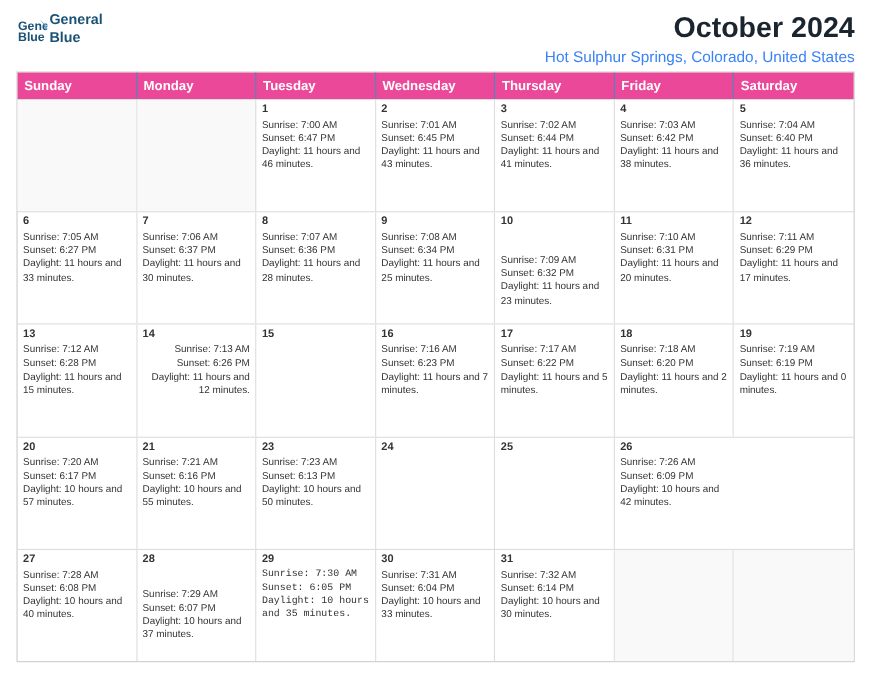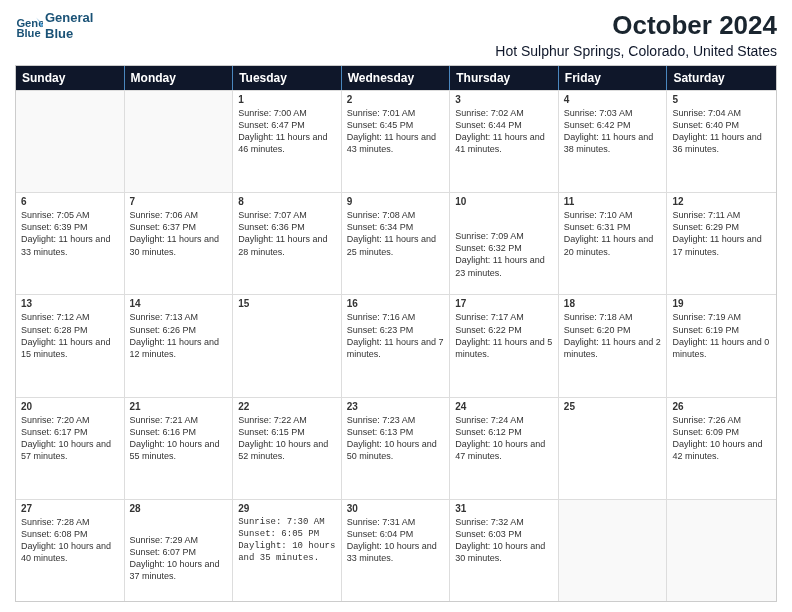--- a/index.html
+++ b/index.html
@@ -44,34 +44,34 @@
     .title-block {
       text-align: right;
     }
     .month-title {
       font-size: 26px;
       font-weight: bold;
       color: #1a252f;
     }
     .location-title {
       font-size: 14px;
-      color: #0f172a;
+      color: #3b82f6;
       margin-top: 2px;
       text-align: right;
     }
     .calendar {
       flex: 1;
       border: 1px solid #ccc;
       display: flex;
       flex-direction: column;
     }
     .cal-header {
       display: grid;
       grid-template-columns: repeat(7, 1fr);
-      background: #0f172a;
+      background: #ec4899;
     }
     .cal-header-cell {
       color: #fff;
       font-size: 12px;
       font-weight: bold;
       padding: 5px 6px;
       text-align: left;
       border-right: 1px solid #4a87be;
     }
     .cal-header-cell:last-child {
@@ -179,21 +179,21 @@
             <div class="day-num">5</div>
             <div class="cell-info" style="white-space: pre-line;">Sunrise: 7:04 AM
 Sunset: 6:40 PM
 Daylight: 11 hours and 36 minutes.</div>
           </div>
         </div>
         <div class="cal-row">
           <div class="cal-cell">
             <div class="day-num">6</div>
             <div class="cell-info" style="white-space: pre-line;">Sunrise: 7:05 AM
-Sunset: 6:39 PM
+Sunset: 6:27 PM
 Daylight: 11 hours and 33 minutes.</div>
           </div>
           <div class="cal-cell">
             <div class="day-num">7</div>
             <div class="cell-info" style="white-space: pre-line;">Sunrise: 7:06 AM
 Sunset: 6:37 PM
 Daylight: 11 hours and 30 minutes.</div>
           </div>
           <div class="cal-cell">
             <div class="day-num">8</div>
@@ -228,21 +228,21 @@
         </div>
         <div class="cal-row">
           <div class="cal-cell">
             <div class="day-num">13</div>
             <div class="cell-info" style="white-space: pre-line;">Sunrise: 7:12 AM
 Sunset: 6:28 PM
 Daylight: 11 hours and 15 minutes.</div>
           </div>
           <div class="cal-cell">
             <div class="day-num">14</div>
-            <div class="cell-info" style="white-space: pre-line;">Sunrise: 7:13 AM
+            <div class="cell-info" style="white-space: pre-line; text-align: right;">Sunrise: 7:13 AM
 Sunset: 6:26 PM
 Daylight: 11 hours and 12 minutes.</div>
           </div>
           <div class="cal-cell">
             <div class="day-num">15</div>
           </div>
           <div class="cal-cell">
             <div class="day-num">16</div>
             <div class="cell-info" style="white-space: pre-line;">Sunrise: 7:16 AM
 Sunset: 6:23 PM
@@ -274,36 +274,27 @@
 Sunset: 6:17 PM
 Daylight: 10 hours and 57 minutes.</div>
           </div>
           <div class="cal-cell">
             <div class="day-num">21</div>
             <div class="cell-info" style="white-space: pre-line;">Sunrise: 7:21 AM
 Sunset: 6:16 PM
 Daylight: 10 hours and 55 minutes.</div>
           </div>
           <div class="cal-cell">
-            <div class="day-num">22</div>
-            <div class="cell-info" style="white-space: pre-line;">Sunrise: 7:22 AM
-Sunset: 6:15 PM
-Daylight: 10 hours and 52 minutes.</div>
-          </div>
-          <div class="cal-cell">
             <div class="day-num">23</div>
             <div class="cell-info" style="white-space: pre-line;">Sunrise: 7:23 AM
 Sunset: 6:13 PM
 Daylight: 10 hours and 50 minutes.</div>
           </div>
           <div class="cal-cell">
             <div class="day-num">24</div>
-            <div class="cell-info" style="white-space: pre-line;">Sunrise: 7:24 AM
-Sunset: 6:12 PM
-Daylight: 10 hours and 47 minutes.</div>
           </div>
           <div class="cal-cell">
             <div class="day-num">25</div>
           </div>
           <div class="cal-cell">
             <div class="day-num">26</div>
             <div class="cell-info" style="white-space: pre-line;">Sunrise: 7:26 AM
 Sunset: 6:09 PM
 Daylight: 10 hours and 42 minutes.</div>
           </div>
@@ -329,21 +320,21 @@
           </div>
           <div class="cal-cell">
             <div class="day-num">30</div>
             <div class="cell-info" style="white-space: pre-line;">Sunrise: 7:31 AM
 Sunset: 6:04 PM
 Daylight: 10 hours and 33 minutes.</div>
           </div>
           <div class="cal-cell">
             <div class="day-num">31</div>
             <div class="cell-info" style="white-space: pre-line;">Sunrise: 7:32 AM
-Sunset: 6:03 PM
+Sunset: 6:14 PM
 Daylight: 10 hours and 30 minutes.</div>
           </div>
           <div class="cal-cell empty"></div>
           <div class="cal-cell empty"></div>
         </div>
       </div>
   </div>
 </div>
 
 </body></html>

